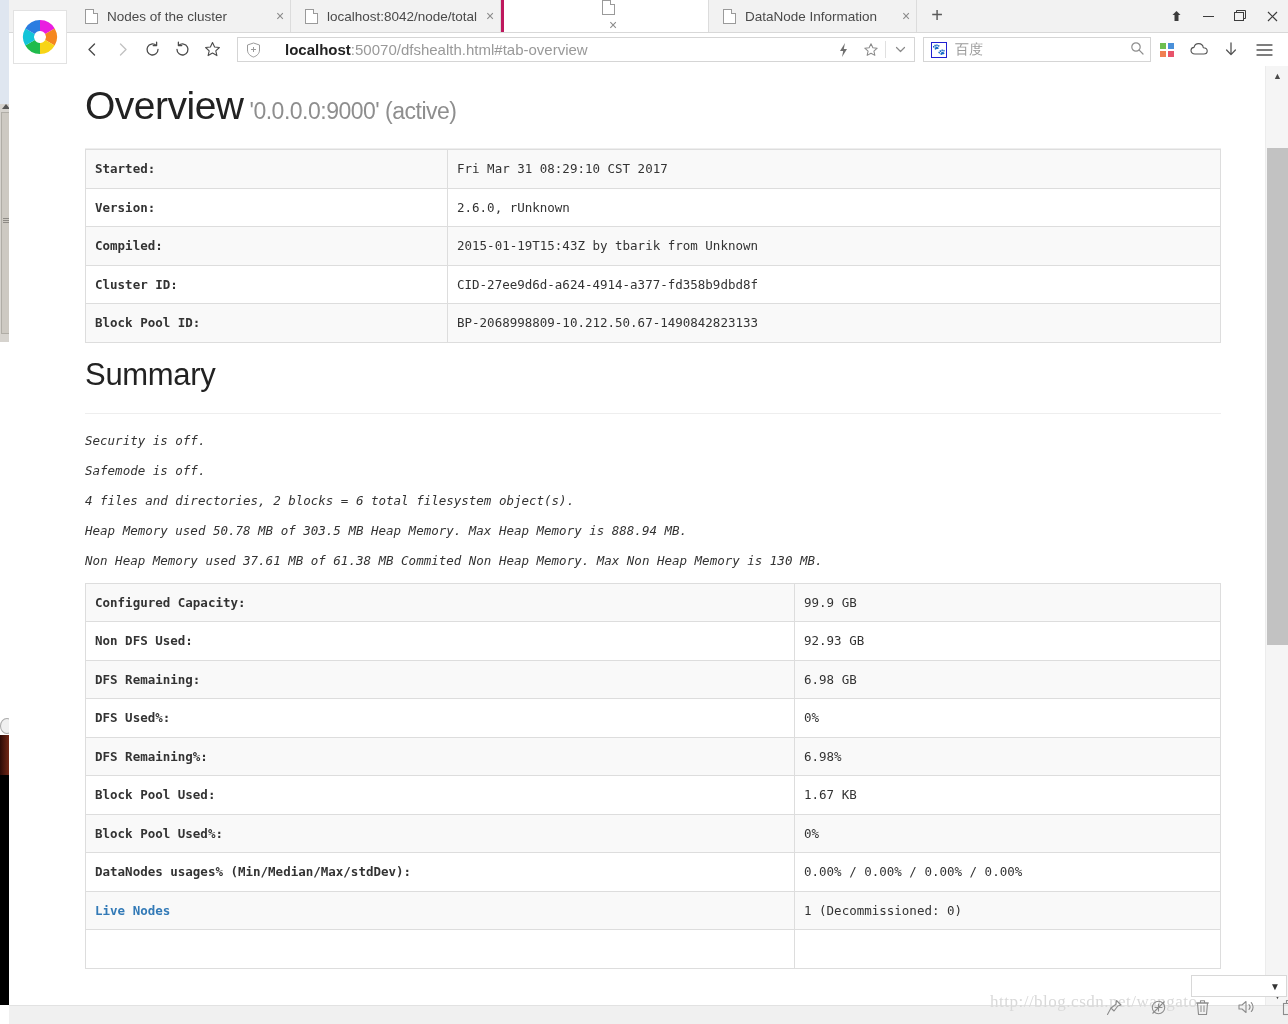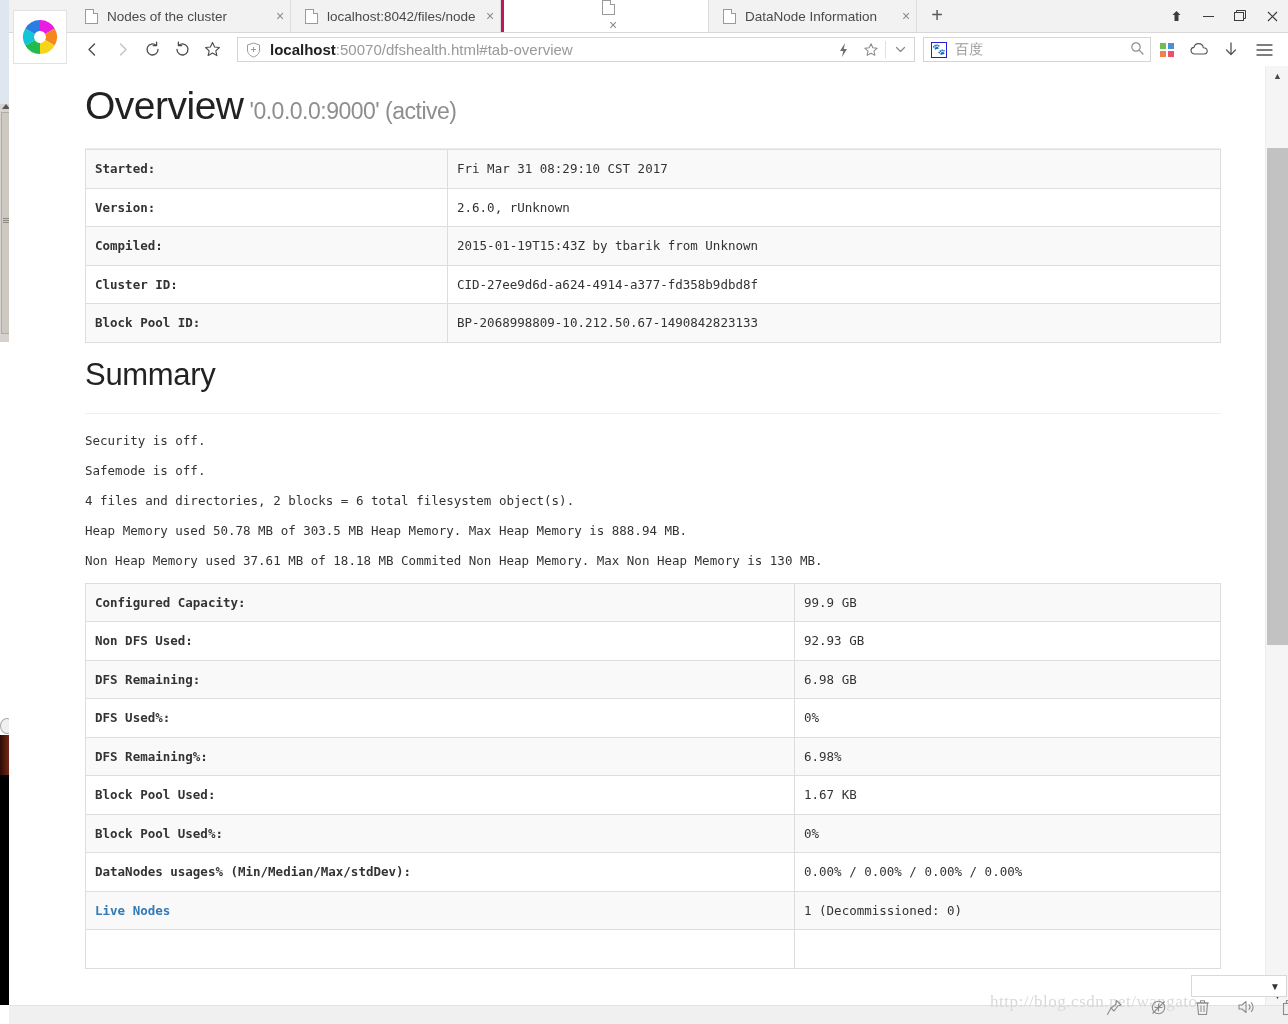--- a/index.html
+++ b/index.html
@@ -135,21 +135,21 @@
     width: 15px; height: 16px; margin-left: 8px; margin-right: 9px;
     flex: none; color: #9a9a9a;
   }
   #omnibox .url {
     flex: 1 1 auto;
     font-size: 15px;
     color: #999999;
     white-space: nowrap; overflow: hidden;
     font-family: "Liberation Sans", sans-serif;
   }
-  #omnibox .url b { color: #222222; font-weight: 700; }
+  #omnibox .url b { color: #222222; font-weight: 700; margin-left: 15px; }
   .omni-icon {
     width: 28px; height: 24px; flex: none;
     display: flex; align-items: center; justify-content: center;
     color: #7c7c7c;
   }
   #omni-sep { width: 1px; height: 17px; background: #e0e0e0; flex: none; }
 
   #searchbox {
     position: absolute; left: 914px; top: 4px;
     width: 228px; height: 25px;
@@ -241,21 +241,21 @@
   #tbl-overview td.k { width: 343px; }
   #tbl-summary td.k { width: 690px; }
   a.blue { color: #337ab7; text-decoration: none; font-weight: 700; }
 
   .sum-lines {
     margin-top: 19px;
     font-family: "DejaVu Sans Mono", "Liberation Mono", monospace;
     font-size: 12.5px;
     color: #333333;
   }
-  .sum-lines p { margin: 0 0 15px 0; }
+  .sum-lines p { margin: 0 0 15px 0; font-style: italic; }
 
   
   #pscroll {
     position: absolute; right: 0; top: 66px;
     width: 23px; height: 940px;
     background: #f5f5f5;
     border-left: 1px solid #ececec;
     box-sizing: border-box;
   }
   #pscroll .arrow {
@@ -336,21 +336,21 @@
     <div id="tabstrip">
 
       <div class="tab" style="left:62px;width:220px;">
         <span class="page-icon"></span>
         <span class="tab-title">Nodes of the cluster</span>
         <span class="tab-close">×</span>
       </div>
 
       <div class="tab" style="left:282px;width:210px;">
         <span class="page-icon"></span>
-        <span class="tab-title">localhost:8042/files/node</span>
+        <span class="tab-title">localhost:8042/node/total</span>
         <span class="tab-close">×</span>
       </div>
 
       <div class="tab active" style="left:492px;width:208px;">
         <span class="page-icon"></span>
         <span class="tab-title">Namenode information</span>
         <span class="tab-close">×</span>
       </div>
 
       <div class="tab" style="left:700px;width:208px;">
@@ -524,21 +524,21 @@
           </table>
 
           <h2 class="sec-h">Summary</h2>
           <hr class="hr">
 
           <div class="sum-lines">
             <p>Security is off.</p>
             <p>Safemode is off.</p>
             <p>4 files and directories, 2 blocks = 6 total filesystem object(s).</p>
             <p>Heap Memory used 50.78 MB of 303.5 MB Heap Memory. Max Heap Memory is 888.94 MB.</p>
-            <p>Non Heap Memory used 37.61 MB of 18.18 MB Commited Non Heap Memory. Max Non Heap Memory is 130 MB.</p>
+            <p>Non Heap Memory used 37.61 MB of 61.38 MB Commited Non Heap Memory. Max Non Heap Memory is 130 MB.</p>
           </div>
 
           <table class="info" id="tbl-summary">
             <tbody>
               <tr>
                 <td class="k">Configured Capacity:</td>
                 <td>99.9 GB</td>
               </tr>
               <tr>
                 <td class="k">Non DFS Used:</td>

